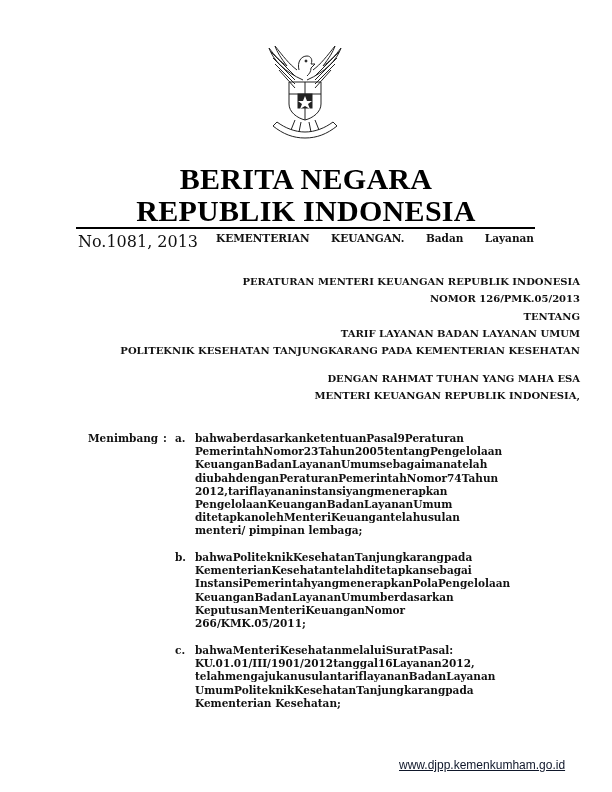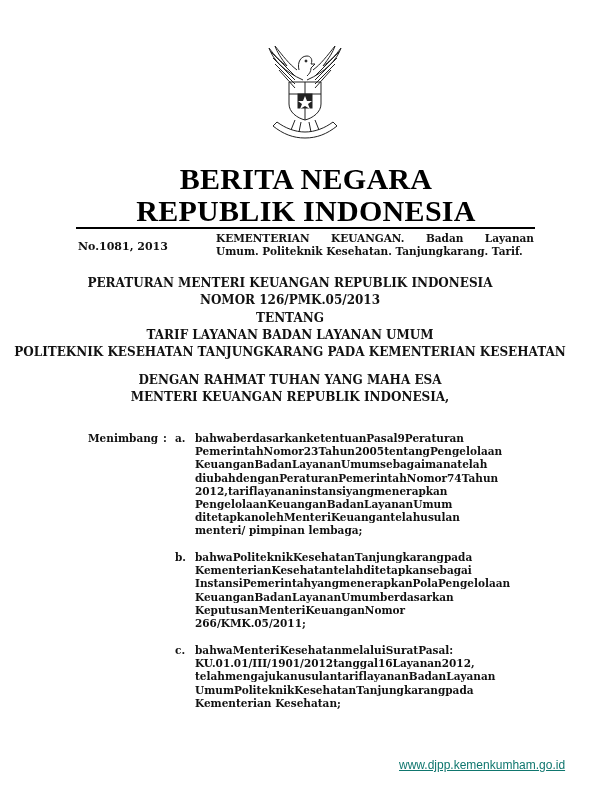--- a/index.html
+++ b/index.html
@@ -4,37 +4,37 @@
 <style>
   html, body { margin:0; padding:0; background:#ffffff; }
   body { width:612px; height:792px; position:relative; overflow:hidden;
          font-family: "DejaVu Serif", "Liberation Serif", serif; color:#111; }
   .emblem { position:absolute; left:255px; top:42px; width:100px; height:100px; }
   .title { position:absolute; left:0; width:612px; text-align:center;
            font-family:"Liberation Serif", serif; font-weight:bold; font-size:30px; letter-spacing:0.3px; color:#000; }
   .t1 { top:162px; }
   .t2 { top:194px; }
   .rule { position:absolute; left:76px; top:227px; width:459px; height:2px; background:#000; }
-  .hdr-no { position:absolute; left:78px; top:240px; font-size:11px; font-weight:bold; }
+  .hdr-no { position:absolute; left:78px; top:232px; font-size:16px; font-weight:normal; }
   .hdr-desc { position:absolute; left:216px; top:232px; width:318px; font-size:10.5px; font-weight:bold;
               text-align:justify; text-align-last:left; line-height:13px; }
   .hdr-desc .l1 { display:flex; justify-content:space-between; }
-  .center { position:absolute; left:0; width:580px; text-align:center; font-size:12px; font-weight:bold; }
+  .center { position:absolute; left:0; width:580px; text-align:right; font-size:10px; font-weight:bold; }
   .c1 { top:276px; } .c2 { top:293px; } .c3 { top:311px; } .c4 { top:328px; } .c5 { top:345px; }
   .c6 { top:373px; } .c7 { top:390px; }
   .label { position:absolute; left:88px; top:432px; font-size:10.5px; font-weight:bold; }
   .colon { position:absolute; left:163px; top:432px; font-size:10.5px; font-weight:bold; }
   .item { position:absolute; left:175px; width:360px; font-size:10.5px; font-weight:bold; line-height:13.2px; }
   .item .mk { position:absolute; left:0; top:0; }
   .item .tx { position:absolute; left:20px; width:339px; }
   .ln { display:flex; justify-content:flex-start; white-space:nowrap; }
   .ln.left { justify-content:flex-start; }
   .ia { top:432px; } .ib { top:551px; } .ic { top:644px; }
   .footer { position:absolute; left:399px; top:758px; font-family:"Liberation Sans", sans-serif;
-            font-size:12px; color:#0f766e; text-decoration:underline; }
+            font-size:12px; color:#0f172a; text-decoration:underline; }
 </style>
 </head>
 <body>
 
 <div class="emblem">
   <svg width="100" height="100" viewBox="0 0 100 100">
     <g fill="none" stroke="#222" stroke-width="1">
 
       <path d="M48 38 C30 30 18 18 14 6 C20 14 26 20 32 24 C26 16 22 10 20 4 C28 14 34 22 42 28"></path>
       <path d="M16 10 L40 34 M18 16 L40 38 M20 22 L40 42 M24 28 L40 46"></path>
@@ -63,21 +63,20 @@
 <div class="rule"></div>
 
 <div class="hdr-no">No.1081, 2013</div>
 <div class="hdr-desc">
   <div class="l1">
     <span>KEMENTERIAN</span>
     <span>KEUANGAN.</span>
     <span>Badan</span>
     <span>Layanan</span>
   </div>
-  <div>Umum. Politeknik Kesehatan. Tanjungkarang. Tarif.</div>
 </div>
 
 <div class="center c1">PERATURAN MENTERI KEUANGAN REPUBLIK INDONESIA</div>
 <div class="center c2">NOMOR 126/PMK.05/2013</div>
 <div class="center c3">TENTANG</div>
 <div class="center c4">TARIF LAYANAN BADAN LAYANAN UMUM</div>
 <div class="center c5">POLITEKNIK KESEHATAN TANJUNGKARANG PADA KEMENTERIAN KESEHATAN</div>
 <div class="center c6">DENGAN RAHMAT TUHAN YANG MAHA ESA</div>
 <div class="center c7">MENTERI KEUANGAN REPUBLIK INDONESIA,</div>
 

